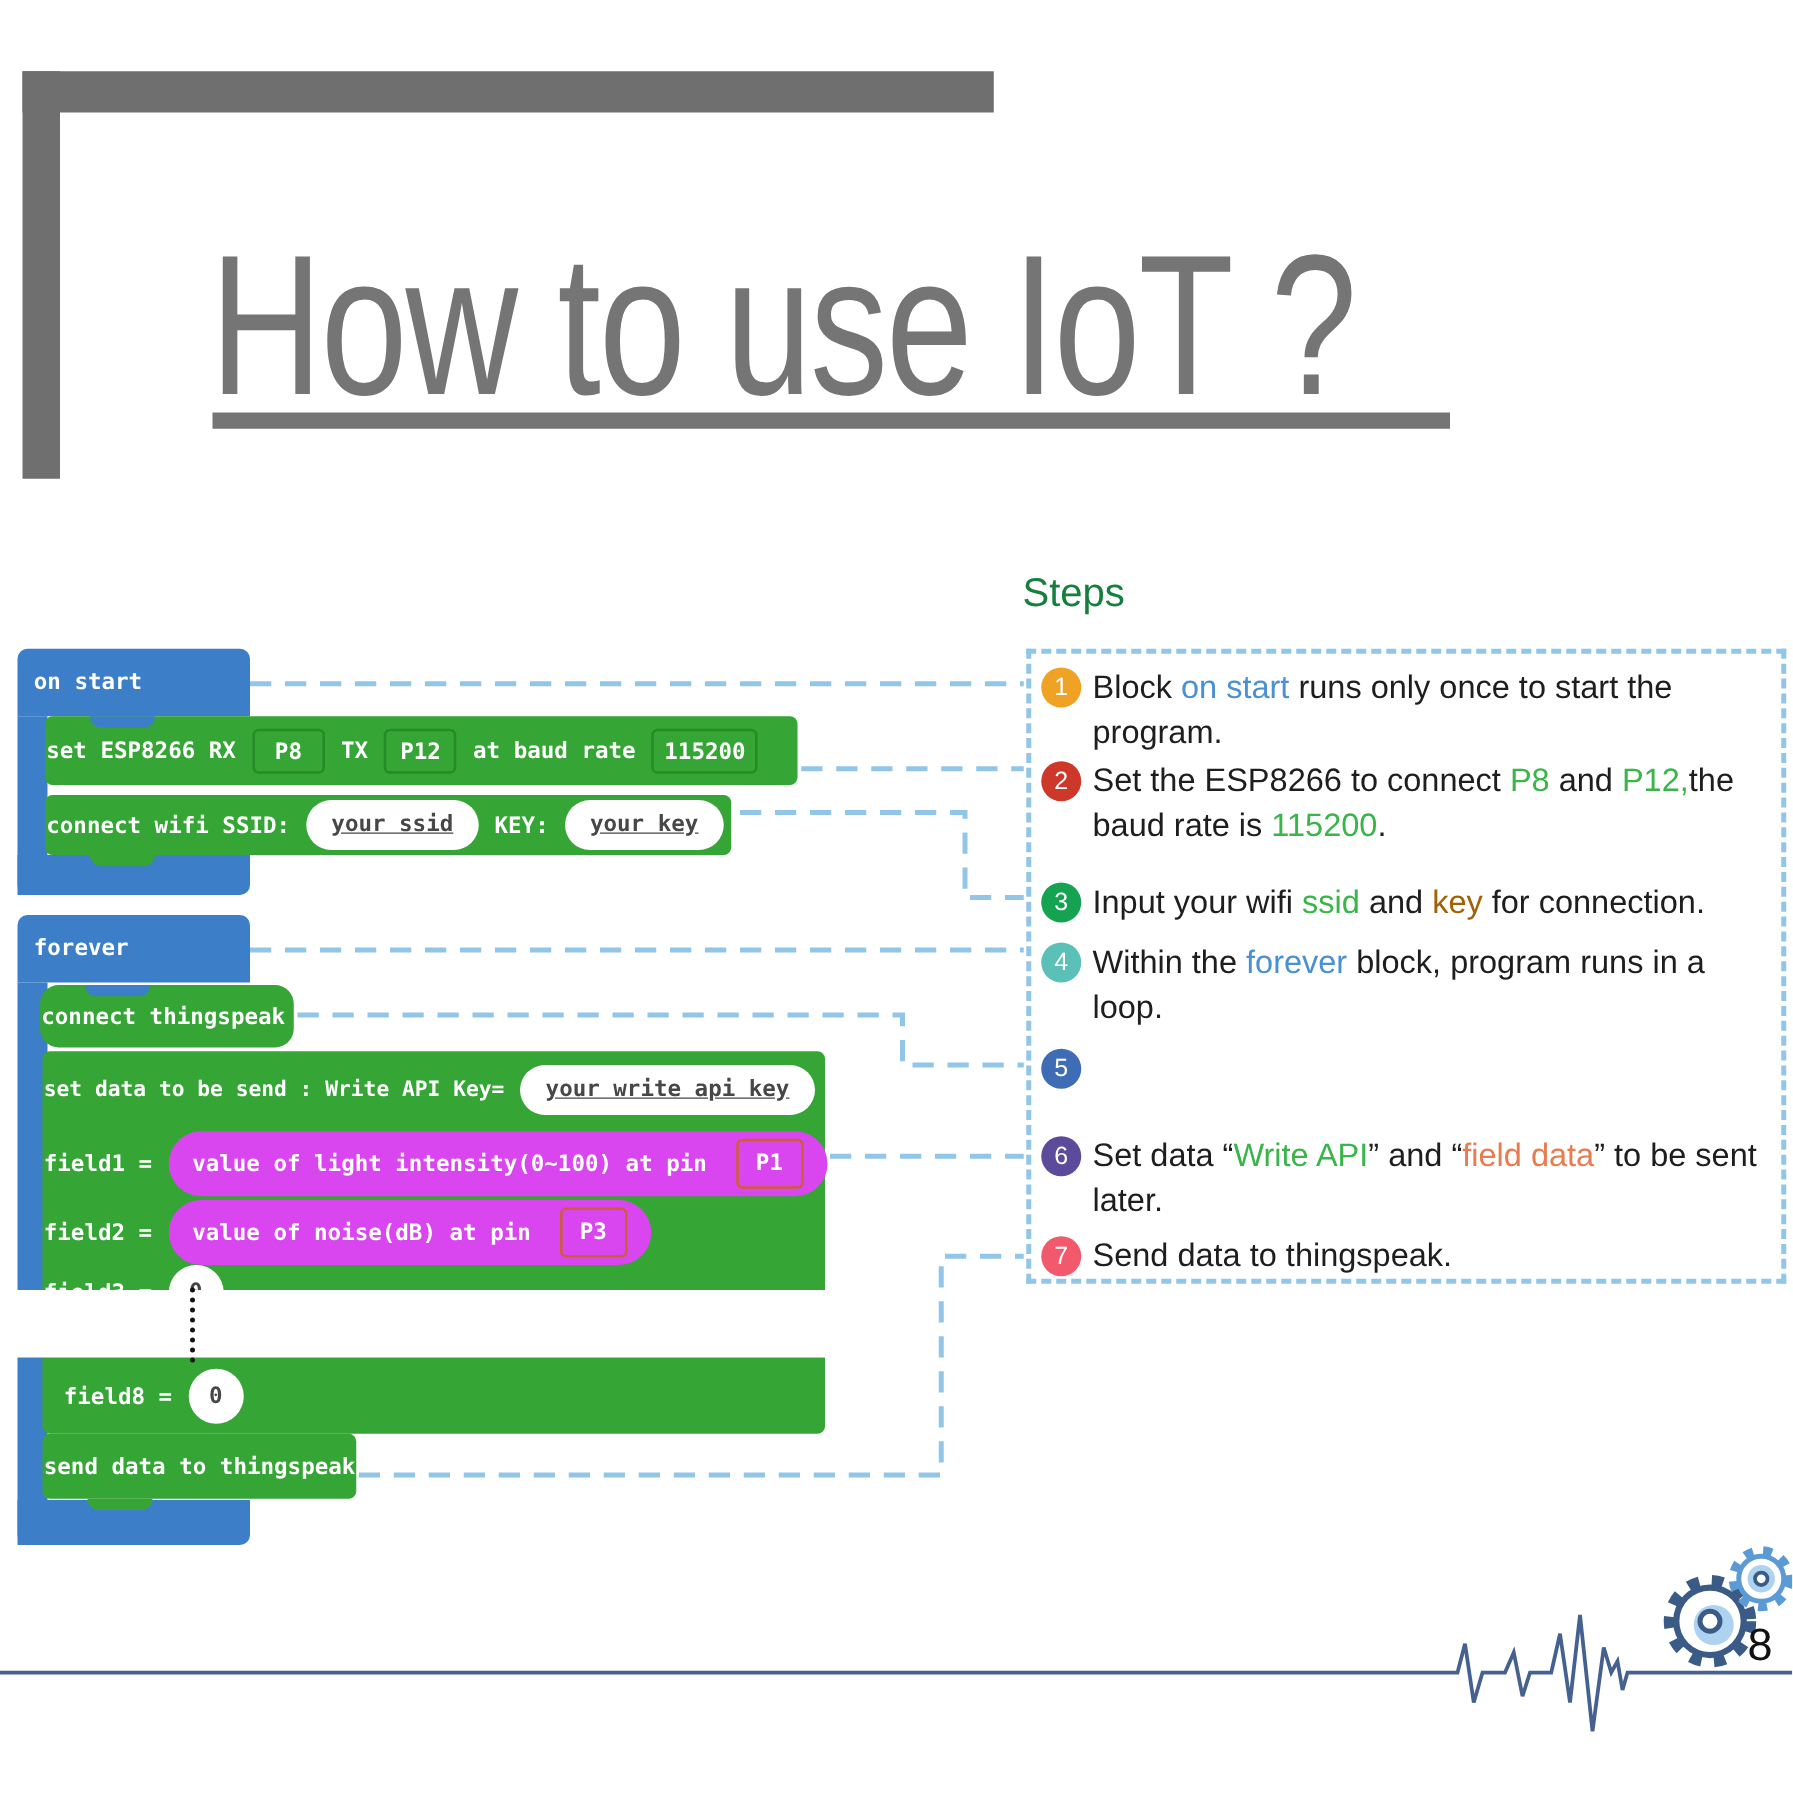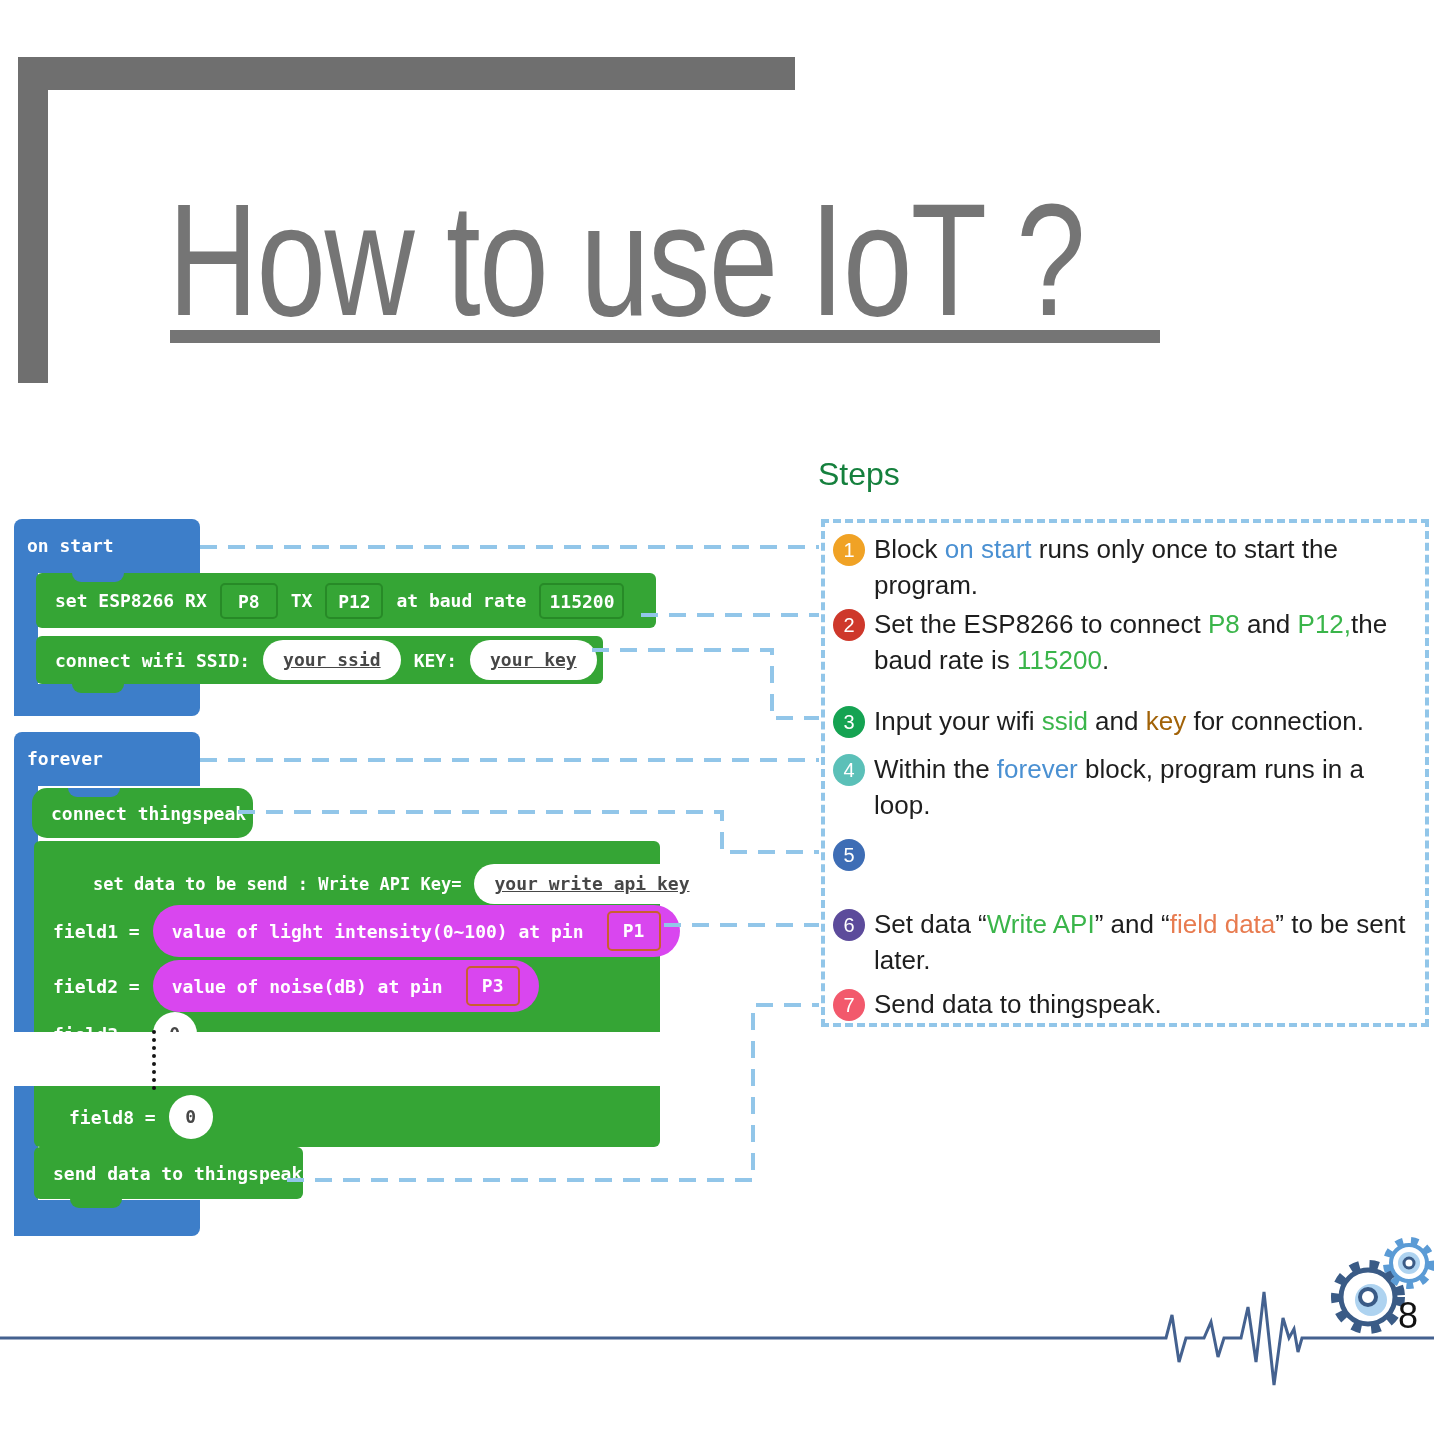--- a/index.html
+++ b/index.html
@@ -16,21 +16,21 @@
 
   
   .blue{background:#3d7ec9;}
   .green{background:#35a535;}
   .blk{border-radius:6px;}
   .blk-hdr{border-radius:8px 8px 0 0;}
   .blk-foot{border-radius:0 0 8px 8px;}
   .blabel{font-family:"DejaVu Sans Mono","Liberation Mono",monospace;font-weight:bold;
           color:#fff;font-size:18px;white-space:nowrap;}
   .hdr-label{display:block;padding:0 0 0 13px;line-height:54px;}
-  .grow{display:flex;align-items:center;gap:13px;padding-left:19px;}
+  .grow{display:flex;align-items:center;gap:13px;padding-left:1px;}
   .gfield{border:2px solid #278a27;border-radius:5px;min-width:58px;height:36px;
           line-height:34px;text-align:center;padding:0 8px;box-sizing:border-box;}
   .oval{background:#fff;border-radius:999px;height:40px;line-height:40px;padding:0 20px;
         color:#474747;font-family:"DejaVu Sans Mono","Liberation Mono",monospace;
         font-weight:bold;font-size:18px;white-space:nowrap;text-decoration:underline;}
   .circle0{background:#fff;border-radius:50%;width:44px;height:44px;line-height:44px;
            text-align:center;padding:0;color:#474747;
            font-family:"DejaVu Sans Mono",monospace;font-weight:bold;font-size:18px;}
   .pill{background:#d946ef;border-radius:999px;height:52px;display:flex;align-items:center;
         gap:23px;padding:0 19px;}
@@ -98,21 +98,21 @@
   </div>
   <div class="abs blue" style="left:14px;top:786px;width:24px;height:450px;"></div>
   <div class="abs blue blk-foot" style="left:14px;top:1200px;width:186px;height:36px;"></div>
 
   <div class="abs green blk grow" style="left:32px;top:788px;width:202px;height:50px;border-radius:15px;">
     <span class="blabel">connect thingspeak</span>
   </div>
   <div class="abs notch" style="left:68px;top:788px;width:52px;height:9px;"></div>
 
   <div class="abs green blk" style="left:34px;top:841px;width:626px;height:306px;">
-    <div class="grow" style="position:absolute;left:0;top:18px;width:100%;height:50px;margin-left:40px;">
+    <div class="grow" style="position:absolute;left:0;top:6px;width:100%;height:50px;">
       <span class="blabel" style="font-size:17px;">set data to be send : Write API Key=</span>
       <span class="oval">your write api key</span>
     </div>
     <div class="grow" style="position:absolute;left:0;top:62px;width:100%;height:56px;">
       <span class="blabel">field1 =</span>
       <span class="pill">
         <span class="blabel">value of light intensity(0~100) at pin</span>
         <span class="blabel pfield">P1</span>
       </span>
     </div>

